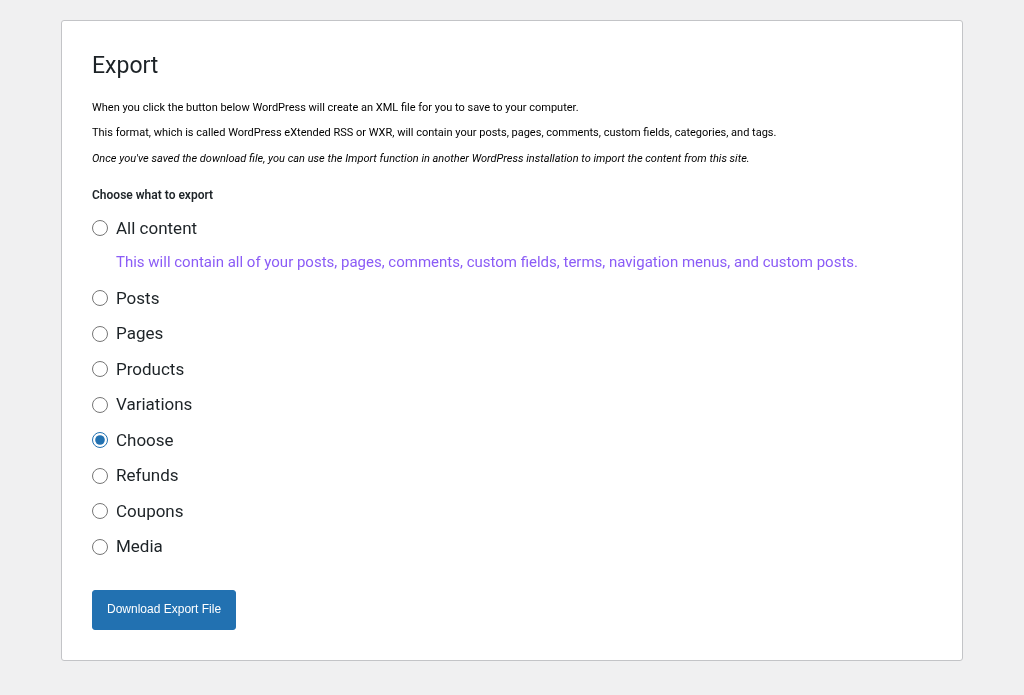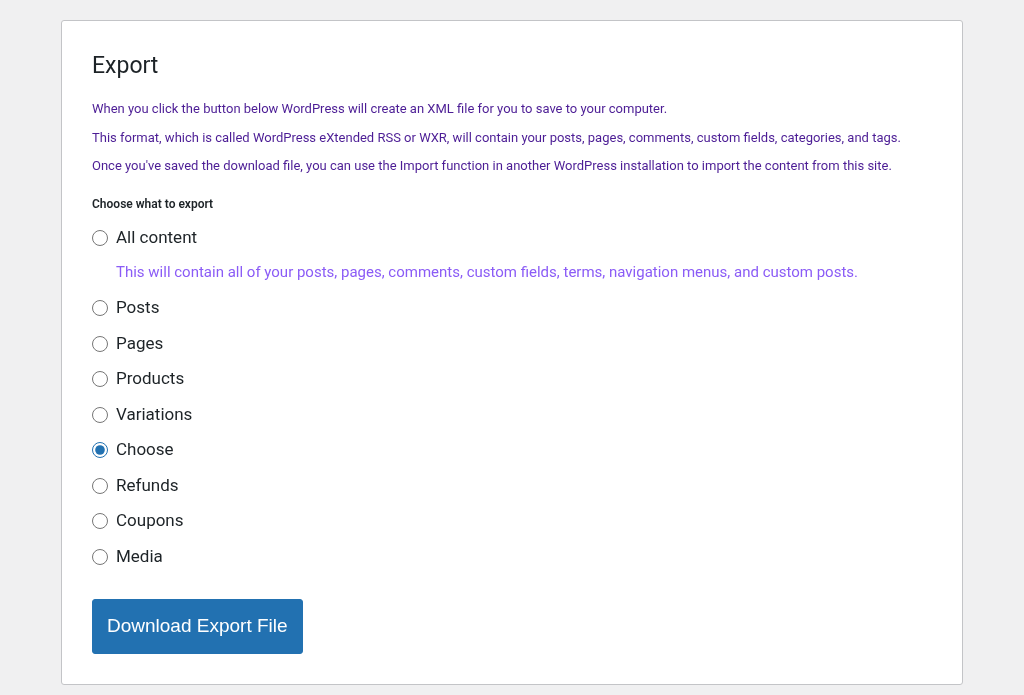--- a/index.html
+++ b/index.html
@@ -32,28 +32,29 @@
 
     h1 {
       font-size: 23px;
       font-weight: 400;
       margin-bottom: 18px;
       color: #1d2327;
       line-height: 1.3;
     }
 
     .description-text {
-      font-size: 13px;
-      color: #4c1d95;
+      font-size: 11px;
+      color: #000000;
       line-height: 1.6;
       margin-bottom: 8px;
     }
 
     .description-text:last-of-type {
       margin-bottom: 20px;
+      font-style: italic;
     }
 
     h2 {
       font-size: 12px;
       font-weight: 600;
       margin-bottom: 14px;
       color: #1d2327;
     }
 
     .export-options {
@@ -90,21 +91,21 @@
       margin-bottom: 12px;
       line-height: 1.5;
     }
 
     .download-button {
       background-color: #2271b1;
       color: #fff;
       border: 1px solid #2271b1;
       border-radius: 3px;
       padding: 6px 14px;
-      font-size: 19px;
+      font-size: 12px;
       font-weight: 400;
       cursor: pointer;
       line-height: 2.15384615;
       text-decoration: none;
       display: inline-block;
       margin-top: 10px;
     }
   </style>
 </head>
 <body>

